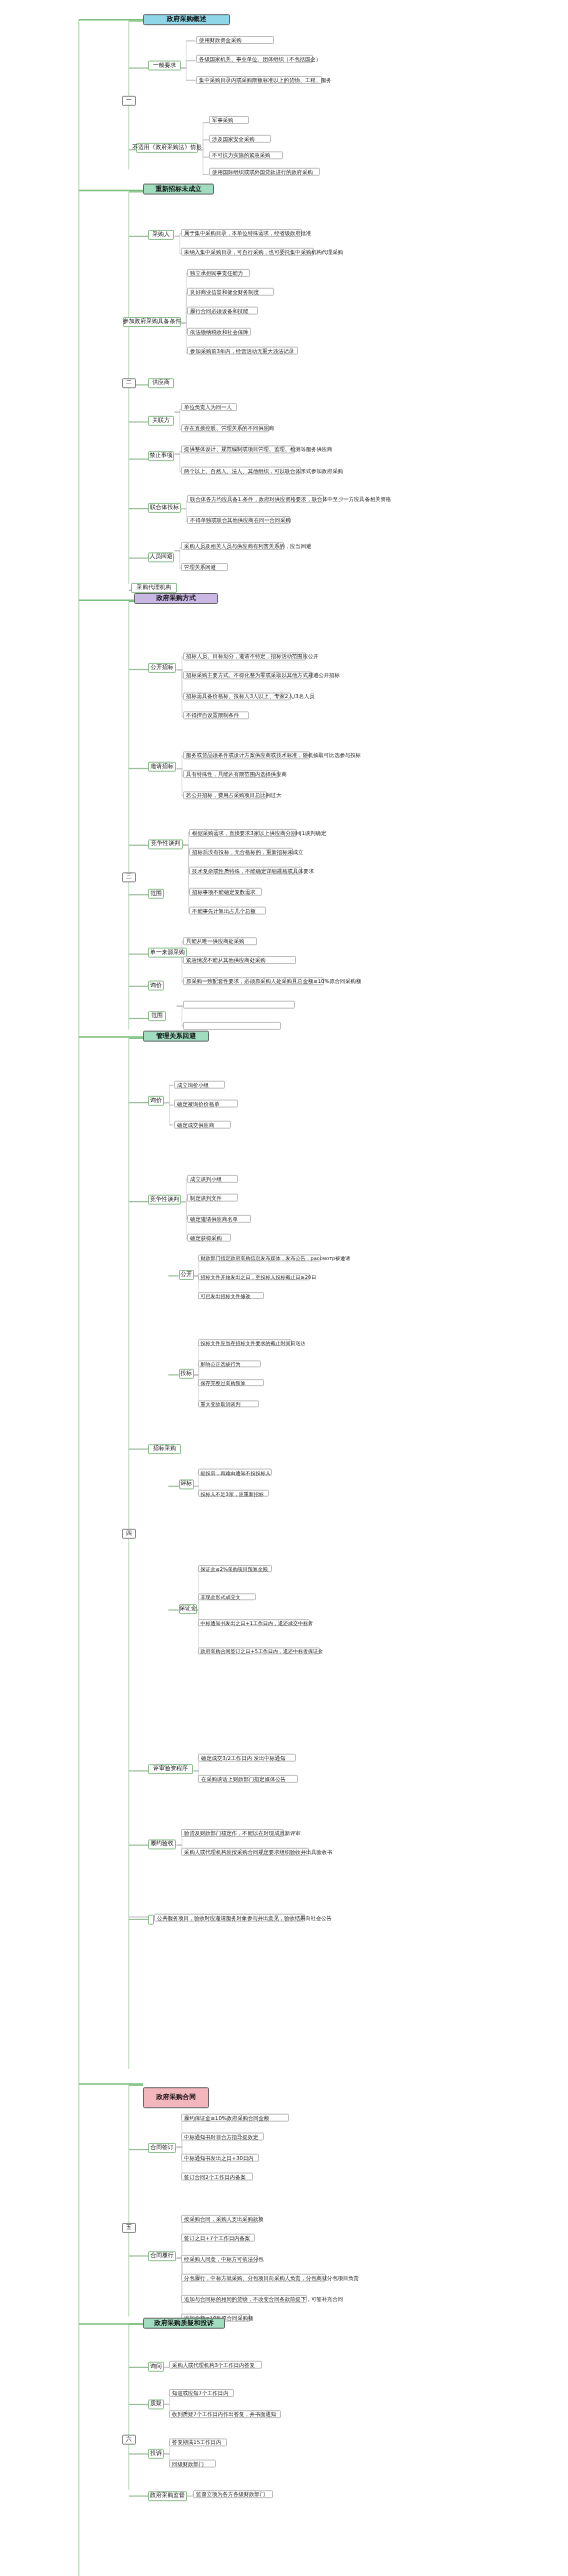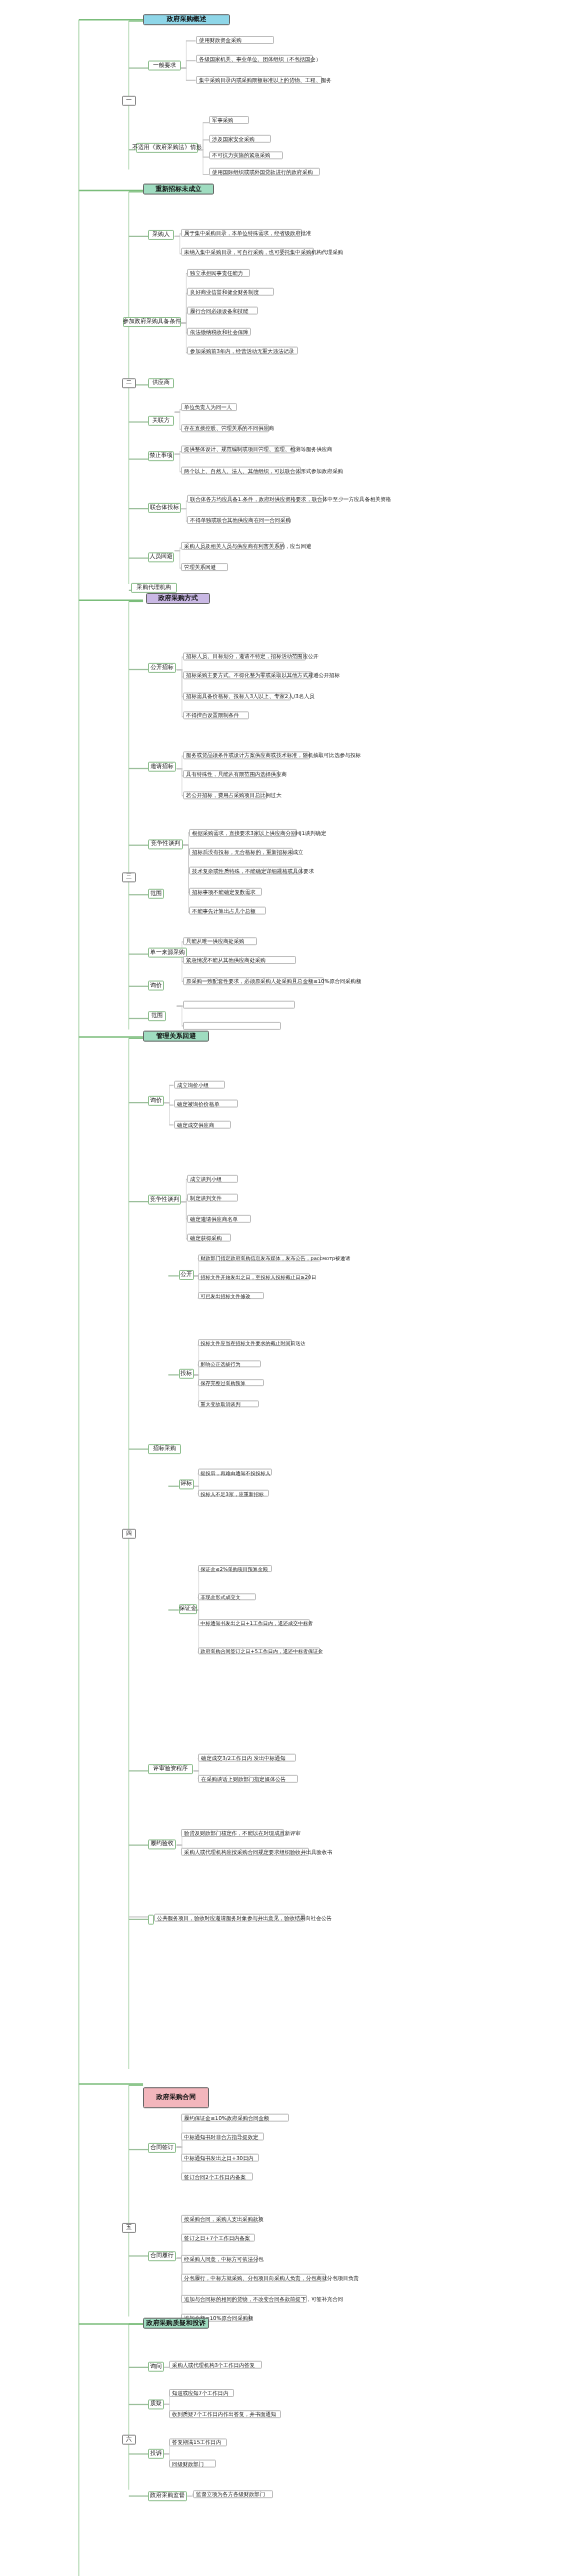--- a/index.html
+++ b/index.html
@@ -220,21 +220,21 @@
       <div class="node l3" style="left: 187px; top: 137px; width: 64px; height: 8px; transform-origin: left center; transform: scaleY(0.424989);">依法缴纳税收和社会保障</div>
       <div class="node l3" style="left: 187px; top: 145px; width: 111px; height: 8px; transform-origin: left center; transform: scaleY(0.424989);">参加采购前3年内，经营活动无重大违法记录</div>
       <div class="node l3" style="left: 181px; top: 169px; width: 56px; height: 8px; transform-origin: left center; transform: scaleY(0.424989);">单位负责人为同一人</div>
       <div class="node l3" style="left: 181px; top: 178px; width: 88px; height: 8px; transform-origin: left center; transform: scaleY(0.424989);">存在直接控股、管理关系的不同供应商</div>
       <div class="node l3" style="left: 181px; top: 187px; width: 114px; height: 8px; transform-origin: left center; transform: scaleY(0.424989);">提供整体设计、规范编制或项目管理、监理、检测等服务供应商</div>
       <div class="node l3" style="left: 181px; top: 196px; width: 120px; height: 8px; transform-origin: left center; transform: scaleY(0.424989);">两个以上、自然人、法人、其他组织，可以联合体形式参加政府采购</div>
       <div class="node l3" style="left: 187px; top: 208px; width: 137px; height: 8px; transform-origin: left center; transform: scaleY(0.424989);">联合体各方均应具备1.条件，政府对供应资格要求，联合体中至少一方应具备相关资格</div>
       <div class="node l3" style="left: 187px; top: 217px; width: 103px; height: 8px; transform-origin: left center; transform: scaleY(0.424989);">不得单独或联合其他供应商在同一合同采购</div>
       <div class="node l3" style="left: 181px; top: 228px; width: 103px; height: 8px; transform-origin: left center; transform: scaleY(0.424989);">采购人员及相关人员与供应商有利害关系的，应当回避</div>
       <div class="node l3" style="left: 181px; top: 237px; width: 47px; height: 8px; transform-origin: left center; transform: scaleY(0.424989);">管理关系回避</div>
-      <div class="node l1 c3" style="left: 146px; top: 249px; width: 64px; height: 10.5px; transform-origin: left center; transform: scaleY(0.424989);">政府采购方式</div>
+      <div class="node l1 c3" style="left: 134px; top: 249px; width: 84px; height: 10.5px; transform-origin: left center; transform: scaleY(0.424989);">政府采购方式</div>
       <div class="node num" style="left: 122px; top: 368px; width: 13.7px; height: 9.5px; transform-origin: left center; transform: scaleY(0.424989);">三</div>
       <div class="node l2" style="left: 148px; top: 279px; width: 28px; height: 9.5px; transform-origin: left center; transform: scaleY(0.424989);">公开招标</div>
       <div class="node l2" style="left: 148px; top: 321px; width: 28px; height: 9.5px; transform-origin: left center; transform: scaleY(0.424989);">邀请招标</div>
       <div class="node l2" style="left: 148px; top: 354px; width: 35px; height: 9.5px; transform-origin: left center; transform: scaleY(0.424989);">竞争性谈判</div>
       <div class="node l2" style="left: 148px; top: 375px; width: 16px; height: 9.5px; transform-origin: left center; transform: scaleY(0.424989);">范围</div>
       <div class="node l2" style="left: 148px; top: 400px; width: 39px; height: 9.5px; transform-origin: left center; transform: scaleY(0.424989);">单一来源采购</div>
       <div class="node l2" style="left: 148px; top: 414px; width: 16px; height: 9.5px; transform-origin: left center; transform: scaleY(0.424989);">询价</div>
       <div class="node l2" style="left: 148px; top: 427px; width: 18px; height: 9.5px; transform-origin: left center; transform: scaleY(0.424989);">范围</div>
       <div class="node l3" style="left: 183px; top: 275px; width: 123px; height: 8px; transform-origin: left center; transform: scaleY(0.424989);">招标人员、目标划分，邀请不特定，招标活动范围应公开</div>
       <div class="node l3" style="left: 183px; top: 283px; width: 129px; height: 8px; transform-origin: left center; transform: scaleY(0.424989);">招标采购主要方式。不得化整为零或采取以其他方式规避公开招标</div>
@@ -297,21 +297,21 @@
       <div class="node l3" style="left: 181px; top: 896px; width: 108px; height: 8px; transform-origin: left center; transform: scaleY(0.424989);">履约保证金≤10%政府采购合同金额</div>
       <div class="node l3" style="left: 181px; top: 904px; width: 83px; height: 8px; transform-origin: left center; transform: scaleY(0.424989);">中标通知书对非合方指导提效定</div>
       <div class="node l3" style="left: 181px; top: 913px; width: 78px; height: 8px; transform-origin: left center; transform: scaleY(0.424989);">中标通知书发出之日+30日内</div>
       <div class="node l3" style="left: 181px; top: 921px; width: 72px; height: 8px; transform-origin: left center; transform: scaleY(0.424989);">签订合同2个工作日内备案</div>
       <div class="node l3" style="left: 181px; top: 939px; width: 79px; height: 8px; transform-origin: left center; transform: scaleY(0.424989);">按采购合同，采购人支出采购款项</div>
       <div class="node l3" style="left: 181px; top: 947px; width: 74px; height: 8px; transform-origin: left center; transform: scaleY(0.424989);">签订之日+7个工作日内备案</div>
       <div class="node l3" style="left: 181px; top: 956px; width: 77px; height: 8px; transform-origin: left center; transform: scaleY(0.424989);">经采购人同意，中标方可依法分包</div>
       <div class="node l3" style="left: 181px; top: 964px; width: 145px; height: 8px; transform-origin: left center; transform: scaleY(0.424989);">分包履行，中标方就采购、分包项目向采购人负责，分包商就分包项目负责</div>
       <div class="node l3" style="left: 181px; top: 973px; width: 126px; height: 8px; transform-origin: left center; transform: scaleY(0.424989);">追加与合同标的相同的货物，不改变合同条款前提下，可签补充合同</div>
       <div class="node l3" style="left: 181px; top: 981px; width: 69px; height: 8px; transform-origin: left center; transform: scaleY(0.424989);">追加金额≤10%原合同采购额</div>
-      <div class="node l1 c6" style="left: 143px; top: 982px; width: 66px; height: 10.5px; transform-origin: left center; transform: scaleY(0.424989);">政府采购质疑和投诉</div>
+      <div class="node l1 c6" style="left: 143px; top: 982px; width: 82px; height: 10.5px; transform-origin: left center; transform: scaleY(0.424989);">政府采购质疑和投诉</div>
       <div class="node num" style="left: 122px; top: 1032px; width: 13.7px; height: 9.5px; transform-origin: left center; transform: scaleY(0.424989);">六</div>
       <div class="node l2" style="left: 148px; top: 1001px; width: 16px; height: 9.5px; transform-origin: left center; transform: scaleY(0.424989);">询问</div>
       <div class="node l2" style="left: 148px; top: 1017px; width: 16px; height: 9.5px; transform-origin: left center; transform: scaleY(0.424989);">质疑</div>
       <div class="node l2" style="left: 148px; top: 1038px; width: 16px; height: 9.5px; transform-origin: left center; transform: scaleY(0.424989);">投诉</div>
       <div class="node l2" style="left: 148px; top: 1056px; width: 39px; height: 9.5px; transform-origin: left center; transform: scaleY(0.424989);">政府采购监督</div>
       <div class="node l3" style="left: 169px; top: 1001px; width: 93px; height: 8px; transform-origin: left center; transform: scaleY(0.424989);">采购人或代理机构3个工作日内答复</div>
       <div class="node l3" style="left: 169px; top: 1013px; width: 65px; height: 8px; transform-origin: left center; transform: scaleY(0.424989);">知道或应知7个工作日内</div>
       <div class="node l3" style="left: 169px; top: 1022px; width: 112px; height: 8px; transform-origin: left center; transform: scaleY(0.424989);">收到质疑7个工作日内作出答复，并书面通知</div>
       <div class="node l3" style="left: 169px; top: 1034px; width: 58px; height: 8px; transform-origin: left center; transform: scaleY(0.424989);">答复期满15工作日内</div>
       <div class="node l3" style="left: 169px; top: 1043px; width: 47px; height: 8px; transform-origin: left center; transform: scaleY(0.424989);">同级财政部门</div>

